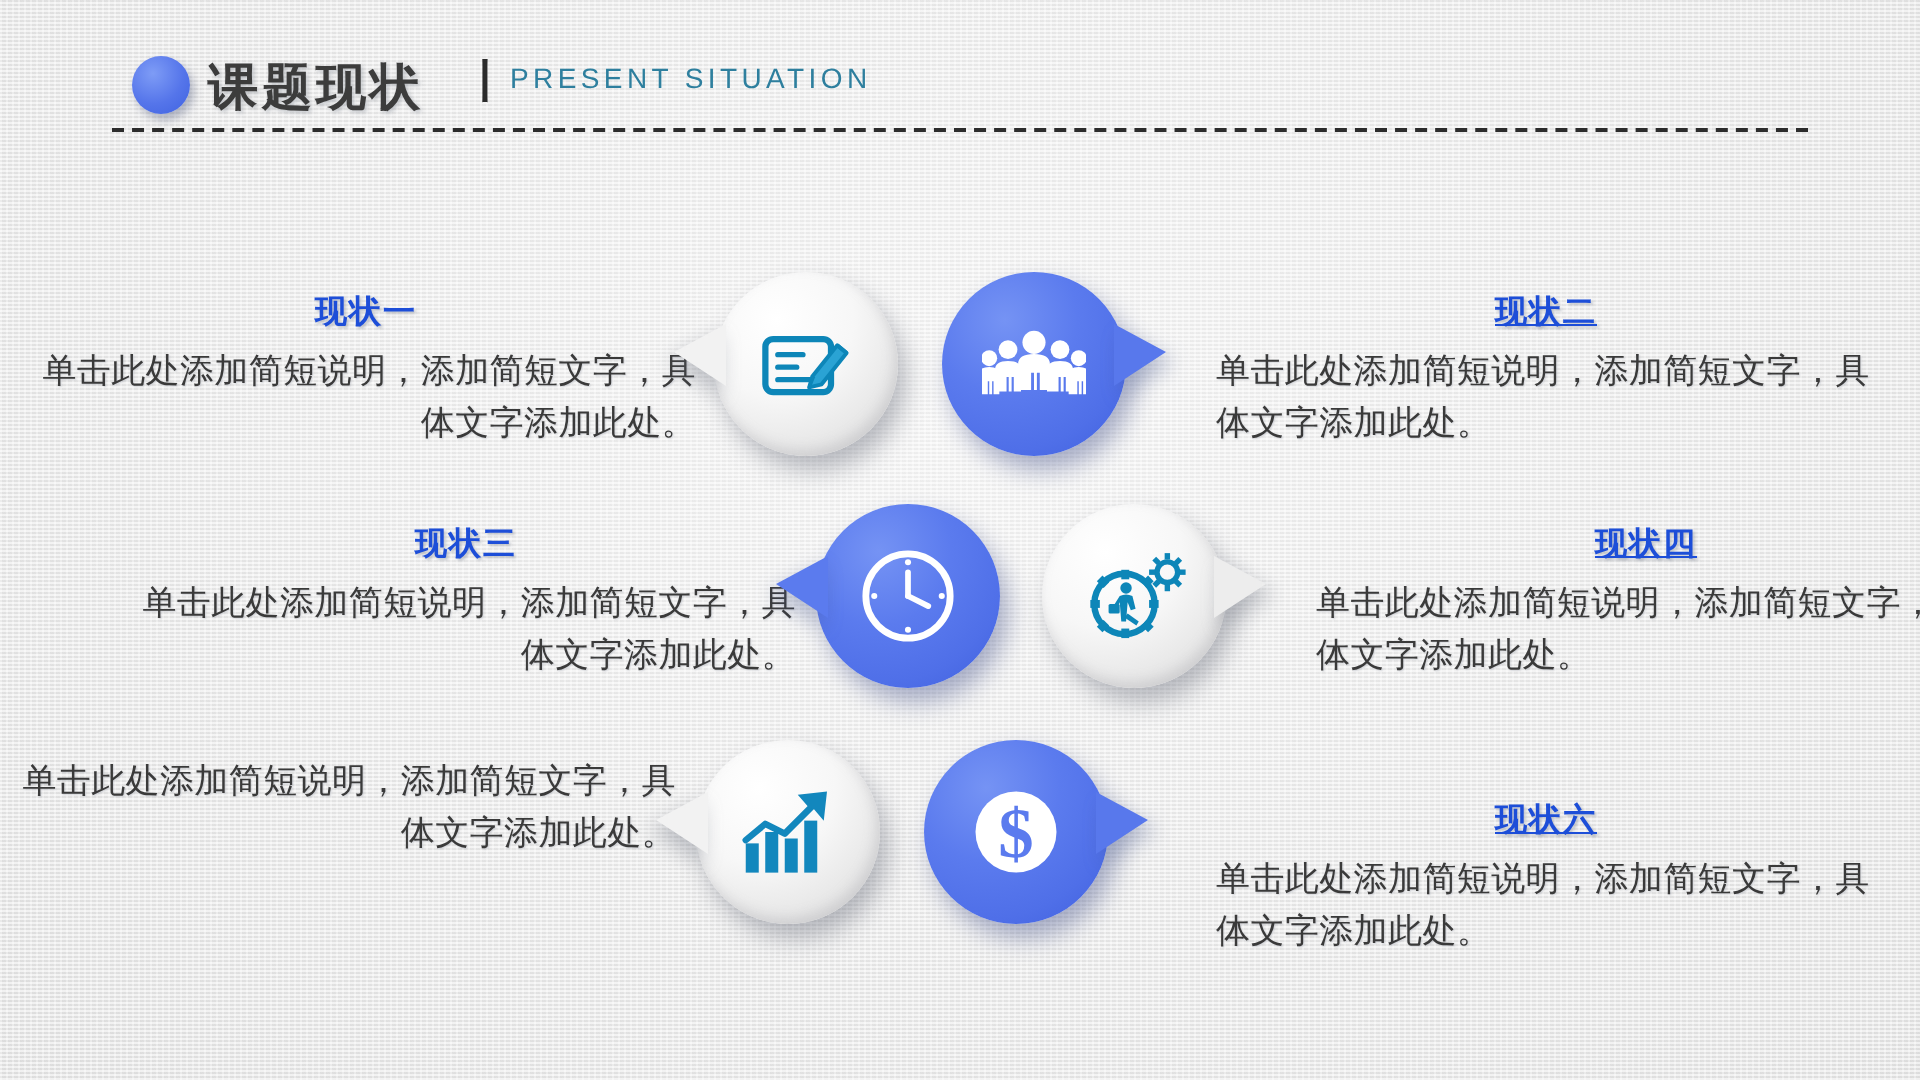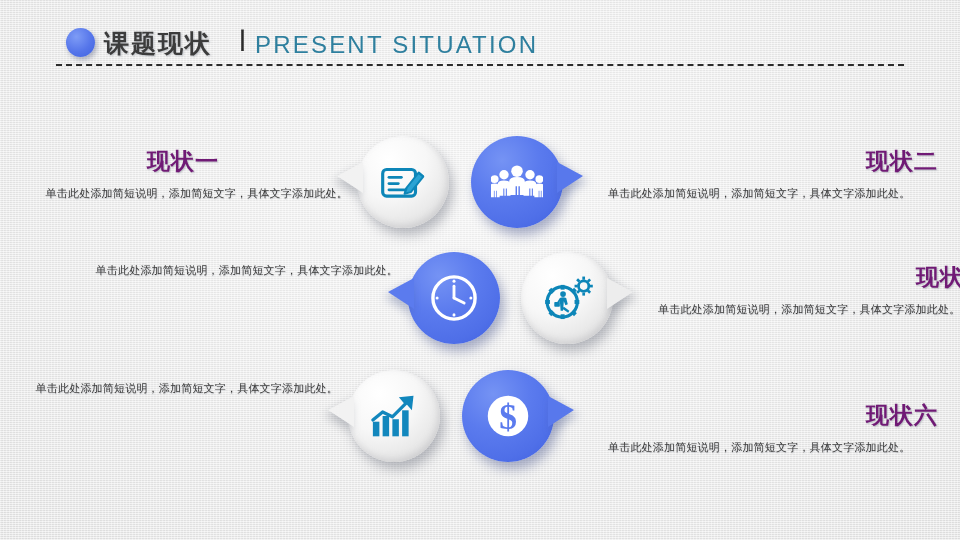--- a/index.html
+++ b/index.html
@@ -32,21 +32,21 @@
     font-family:"DejaVu Sans","Liberation Sans",sans-serif;
     font-size:25px; font-weight:700; color:#3c3c3c; letter-spacing:2px;
     text-shadow:1px 1px 2px rgba(140,145,155,.5);
   }
   .hdr-sep{
     position:absolute; left:232px; top:26px;
     font-size:22px; color:#2b2b2b; font-weight:700;
   }
   .hdr-en{
     position:absolute; left:255px; top:31px;
-    font-size:24px; color:#2e7f9e; letter-spacing:2.2px;
+    font-size:14px; color:#2e7f9e; letter-spacing:2.2px;
     font-family:"Liberation Sans",sans-serif;
   }
   .hdr-rule{
     position:absolute; left:56px; top:64px; width:848px; height:0;
     border-top:2px dashed #1c1c1c; opacity:.92;
   }
 
   
   .row{ position:absolute; left:0; width:960px; height:120px; }
   .row1{ top:128px; }
@@ -74,33 +74,33 @@
   }
   .b-blue .tail-l{ border-top:14px solid transparent; border-bottom:17px solid transparent; border-right:26px solid #5b7bee; left:-20px; filter:drop-shadow(-3px 5px 5px rgba(70,85,140,.35)); }
   .b-blue .tail-r{ border-top:14px solid transparent; border-bottom:17px solid transparent; border-left:26px solid #5878ec; right:-20px; filter:drop-shadow(4px 5px 5px rgba(70,85,140,.35)); }
 
   .bubble svg{ display:block; }
 
   
   .txt{ position:absolute; width:330px; }
   .txt .ttl{
     font-family:"DejaVu Sans","Liberation Sans",sans-serif;
-    font-size:23px; font-weight:700; color:#701a75; letter-spacing:1px;
+    font-size:16px; font-weight:700; color:#1d4ed8; letter-spacing:1px;
     text-shadow:1px 1px 1.5px rgba(150,155,165,.55);
     margin-bottom:8px;
   }
   .txt .body{
-    font-family:Liberation Serif, serif;
-    font-size:11px; color:#3a3a3a; line-height:1.55; letter-spacing:.2px;
+    font-family:Liberation Mono, monospace;
+    font-size:17px; color:#3a3a3a; line-height:1.55; letter-spacing:.2px;
     text-shadow:.5px .5px 1px rgba(160,165,175,.45);
   }
   .txt-left{ text-align:right; }
   .txt-right{ text-align:left; }
   .txt-left .ttl{ text-align:center; }
-  .txt-right .ttl{ text-align:right; }
+  .txt-right .ttl{ text-align:center;text-decoration:underline; }
 </style>
 </head>
 <body>
 
 <div id="noise"></div>
 
 <div id="slide">
 
   <div class="header">
     <div class="hdr-dot"></div>
@@ -154,20 +154,21 @@
 
     <div class="txt txt-right" style="left:608px; top:18px;">
       <div class="ttl">现状二</div>
       <div class="body">单击此处添加简短说明，添加简短文字，具体文字添加此处。</div>
     </div>
   </div>
 
   <div class="row row2">
 
     <div class="txt txt-left" style="left:68px; top:18px;">
+      <div class="ttl">现状三</div>
       <div class="body">单击此处添加简短说明，添加简短文字，具体文字添加此处。</div>
     </div>
 
     <div class="bubble b-blue" style="left:408px; top:8px;">
       <div class="tail tail-l"></div>
       <span>
         <svg width="54" height="54" viewBox="0 0 64 64">
           <circle cx="32" cy="32" r="25" fill="none" stroke="#fff" stroke-width="4"></circle>
           <circle cx="32" cy="12" r="1.8" fill="#fff"></circle>
           <circle cx="52" cy="32" r="1.8" fill="#fff"></circle>

